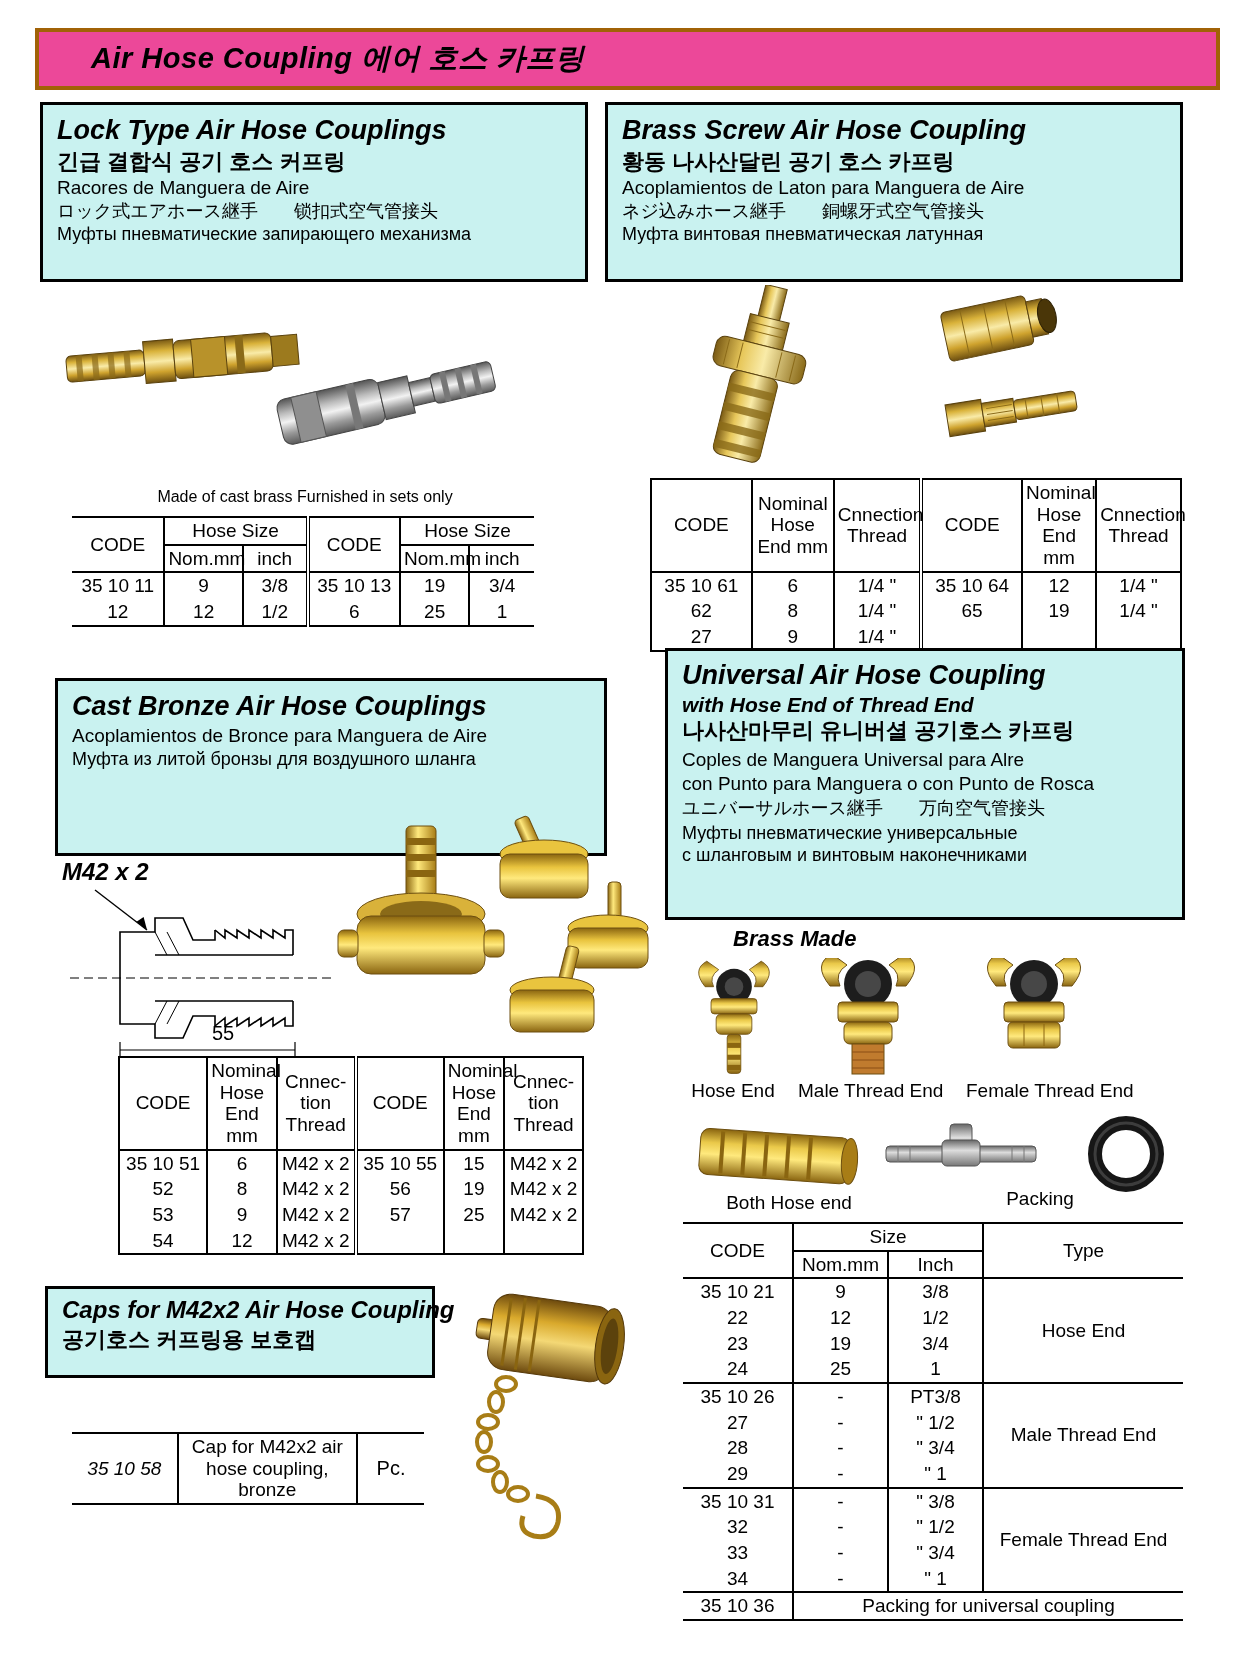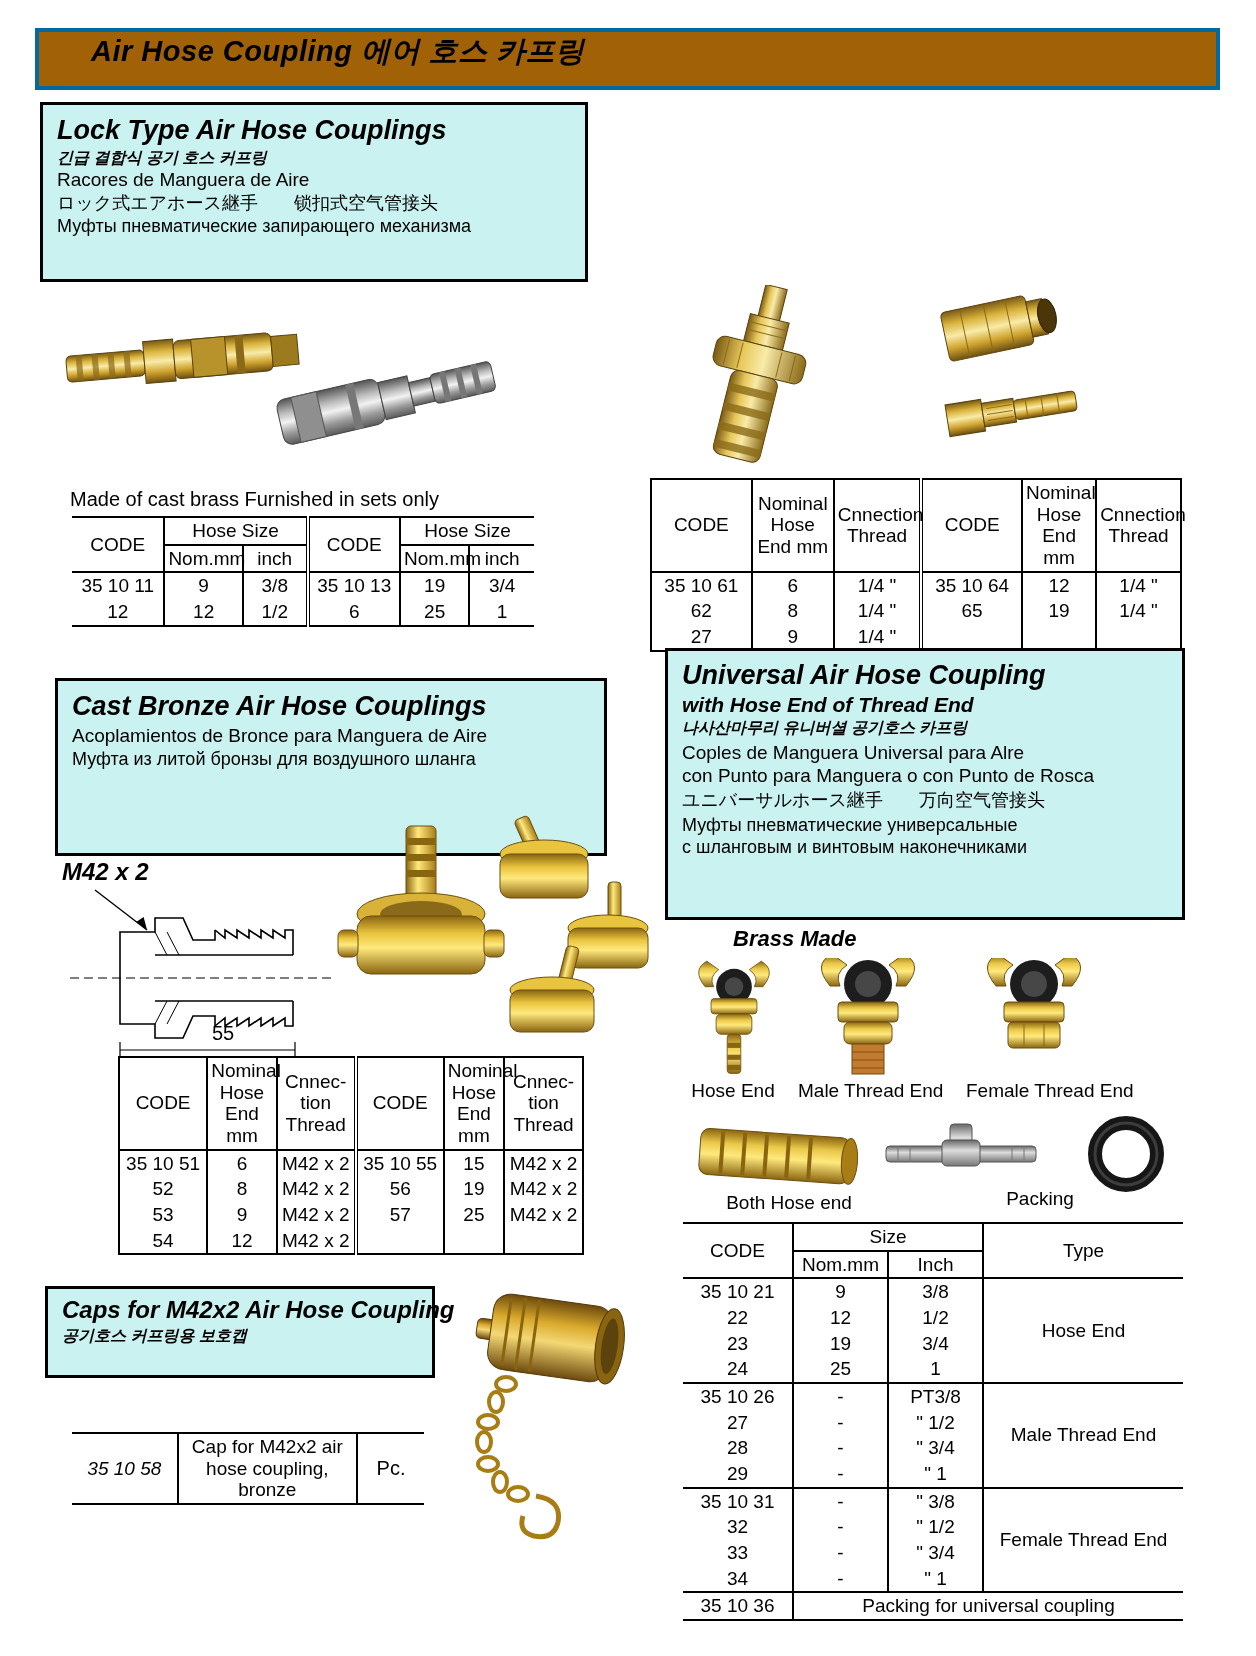--- a/index.html
+++ b/index.html
@@ -1,29 +1,29 @@
 <!DOCTYPE html>
 <html><head>
 <meta charset="utf-8">
 <style>
   html,body{margin:0;padding:0;background:#fff}
   *{box-sizing:border-box}
   .page{position:relative;width:1256px;height:1656px;background:#fff;
         font-family:"Liberation Sans",sans-serif;color:#000;overflow:hidden}
   .abs{position:absolute}
-  .banner{background:#a16207;border:4px solid #0369a1;display:flex;}
+  .banner{background:#ec4899;border:4px solid #a16207;display:flex;align-items:center}
   .banner-text{font-size:29px;font-weight:bold;font-style:italic;margin-left:52px;letter-spacing:.5px}
   .secbox{background:#c9f2f0;border:3px solid #000;padding:8px 14px 14px;line-height:1.28}
   .secbox div{white-space:nowrap}
   .t-en{font-size:27px;font-weight:bold;font-style:italic}
   .t-sub{font-size:21px;font-weight:bold;font-style:italic}
-  .t-ko{font-size:16px;font-weight:bold;font-style:italic}
+  .t-ko{font-size:22px;font-weight:bold;}
   .t-es{font-size:19px}
   .t-sm{font-size:18px}
-  .note{font-size:20px;}
+  .note{font-size:16px;text-align:center}
   table{border-collapse:collapse;table-layout:fixed}
   .tbl{width:100%}
   .tbl th,.tbl td{font-weight:normal;text-align:center;font-size:19px;
                   padding:2px 3px;line-height:1.14;white-space:pre-line;vertical-align:middle}
   .t-tb{border-top:2px solid #000;border-bottom:2px solid #000}
   .t-outer{border:2px solid #000}
   .bl{border-left:2px solid #000}
   .bld{border-left:4px double #000}
   .bb{border-bottom:2px solid #000}
   .bt{border-top:2px solid #000}
@@ -131,20 +131,27 @@
       <td class="code">12</td>
       <td class="bl">12</td>
       <td class="bl">1/2</td>
       <td class="bld code">6</td>
       <td class="bl">25</td>
       <td class="bl">1</td>
     </tr>
   </tbody>
     </table>
 
+  <div class="abs secbox" style="left:605px;top:102px;width:578px;height:180px">
+    <div class="t-en">Brass Screw Air Hose Coupling</div>
+    <div class="t-ko">황동 나사산달린 공기 호스 카프링</div>
+    <div class="t-es">Acoplamientos de Laton para Manguera de Aire</div>
+    <div class="t-sm">ネジ込みホース継手　　銅螺牙式空气管接头</div>
+    <div class="t-sm">Муфта винтовая пневматическая латунная</div>
+  </div>
 
   <svg class="abs" style="left:655px;top:285px" width="470" height="185" viewBox="0 0 470 185">
     <defs>
       <linearGradient id="gB" x1="0" y1="0" x2="0" y2="1">
         <stop offset="0" stop-color="#7a5a14"></stop>
           <stop offset=".25" stop-color="#d9b23a"></stop>
         <stop offset=".5" stop-color="#f9eba8"></stop>
           <stop offset=".75" stop-color="#cfa32e"></stop>
         <stop offset="1" stop-color="#6d4f10"></stop>
       </linearGradient>

